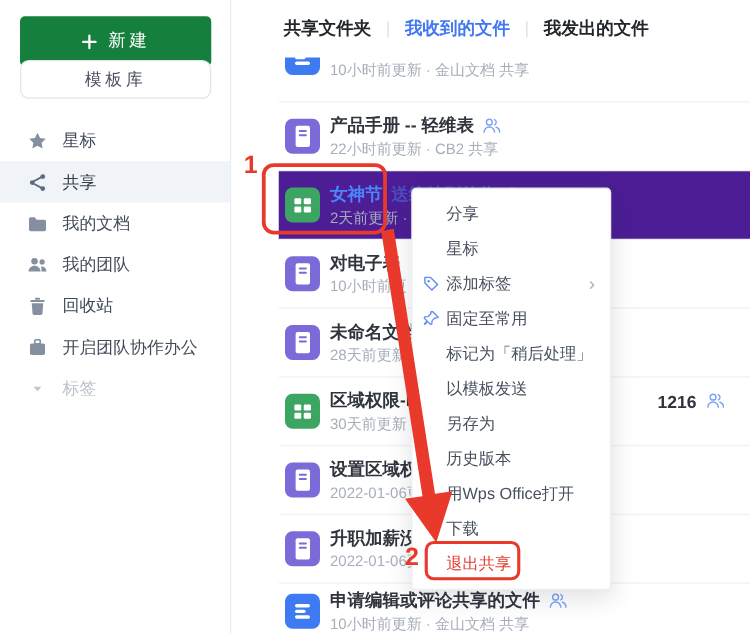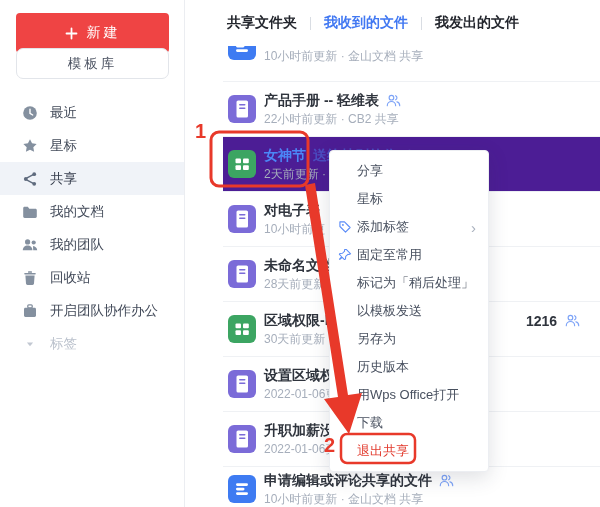--- a/index.html
+++ b/index.html
@@ -6,21 +6,21 @@
   body{
     width:600px;height:507px;overflow:hidden;
     font-family:"Liberation Sans","DejaVu Sans",sans-serif;
     background:#fff;color:#3d4350;
     -webkit-font-smoothing:antialiased;
   }
   .app{position:relative;width:600px;height:507px;background:#fff;overflow:hidden;}
 
   
   .sidebar{position:absolute;left:0;top:0;bottom:0;width:184px;background:#fff;border-right:1px solid #ebedf1;z-index:4;}
-  .btn-new{position:absolute;left:16px;top:13px;width:153px;height:40px;background:#ef4444;border-radius:4px;
+  .btn-new{position:absolute;left:16px;top:13px;width:153px;height:40px;background:#15803d;border-radius:4px;
     color:#fff;display:flex;align-items:center;justify-content:center;gap:9px;font-size:14px;letter-spacing:3px;cursor:pointer;}
   .btn-new .picon{display:flex;width:13px;height:13px;}
   .btn-template{position:absolute;left:16px;top:48px;width:151px;height:29px;background:#fff;border:1px solid #e2e5ea;border-radius:7px;
     color:#4a5160;display:flex;align-items:center;justify-content:center;font-size:13.5px;letter-spacing:3px;cursor:pointer;}
   .nav{position:absolute;top:96px;left:0;right:0;}
   .nav-item{height:33px;display:flex;align-items:center;padding-left:22px;gap:12px;font-size:13.5px;color:#424a59;cursor:pointer;white-space:nowrap;}
   .nav-item.active{background:#f0f3f8;color:#353d4c;}
   .nav-item.muted{color:#bac1cc;}
   .nicon{width:16px;height:16px;display:flex;align-items:center;justify-content:center;flex:none;}
   .nicon svg{display:block;}
@@ -78,29 +78,20 @@
         </span>
       <span>新建</span>
     </div>
     <div class="btn-template">
       <span>模板库</span>
     </div>
     <div class="nav" id="nav">
         <div class="nav-item">
     <span class="nicon">
             <svg width="16" height="16" viewBox="0 0 16 16">
-              <circle cx="8" cy="8" r="6.8" fill="#84909f"></circle>
-              <path d="M8 4.2v4.1l2.7 1.7" stroke="#fff" stroke-width="1.4" fill="none" stroke-linecap="round"></path>
-            </svg>
-          </span>
-    <span class="nlabel">最近</span>
-  </div>
-        <div class="nav-item">
-    <span class="nicon">
-            <svg width="16" height="16" viewBox="0 0 16 16">
               <path d="M8 1.2l2.05 4.15 4.58.67-3.31 3.23.78 4.56L8 11.66l-4.1 2.15.78-4.56L1.37 6.02l4.58-.67z" fill="#84909f"></path>
             </svg>
           </span>
     <span class="nlabel">星标</span>
   </div>
         <div class="nav-item active">
     <span class="nicon">
             <svg width="16" height="16" viewBox="0 0 16 16">
               <path d="M4.6 7.2l6.6-3.5M4.6 8.8l6.6 3.5" stroke="#5e6a7d" stroke-width="1.4" fill="none"></path>
               <circle cx="12.2" cy="3.2" r="1.9" fill="#5e6a7d"></circle>

